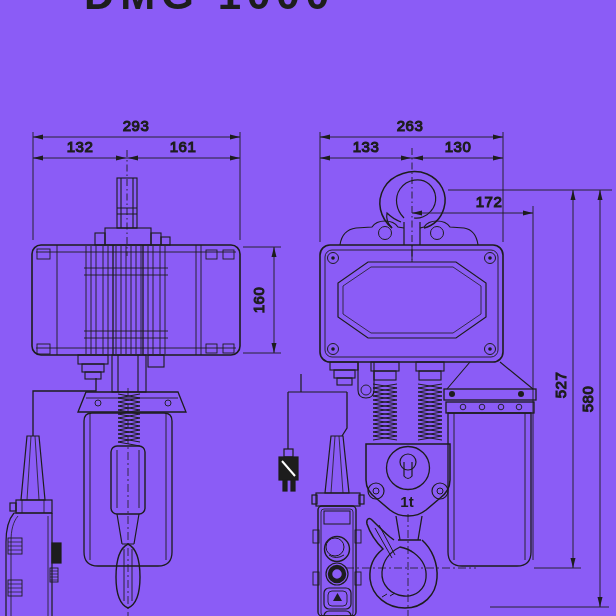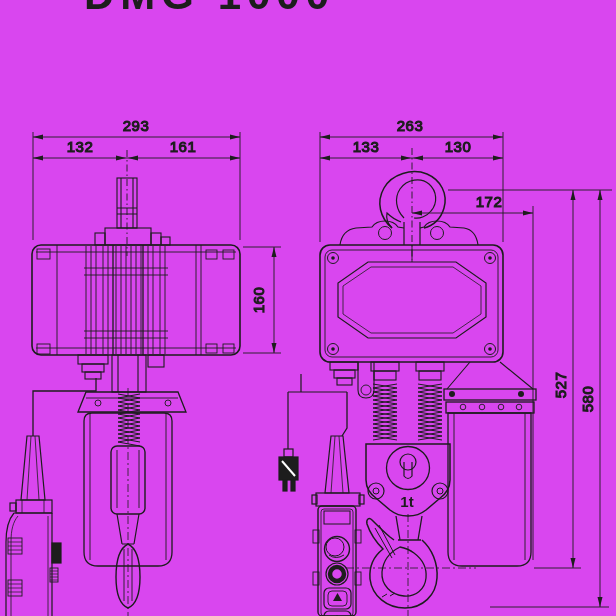--- a/index.html
+++ b/index.html
@@ -1,16 +1,16 @@
 <!DOCTYPE html>
 <html><head>
 <meta charset="utf-8">
 <style>
   html,body{margin:0;padding:0;background:#fff;}
-  .canvas{position:relative;width:616px;height:616px;background:#d946ef;overflow:hidden;
+  .canvas{position:relative;width:616px;height:616px;background:#8b5cf6;overflow:hidden;
           font-family:"Liberation Sans", sans-serif;}
   svg{display:block}
   text{fill:#1d1d1d;}
   .dim-txt{font-size:15px;letter-spacing:.5px;}
   .cap-txt{font-size:15px;font-weight:bold;}
   .title-txt{font-size:42px;font-weight:bold;letter-spacing:6px;}
 </style>
 </head>
 <body>
 

